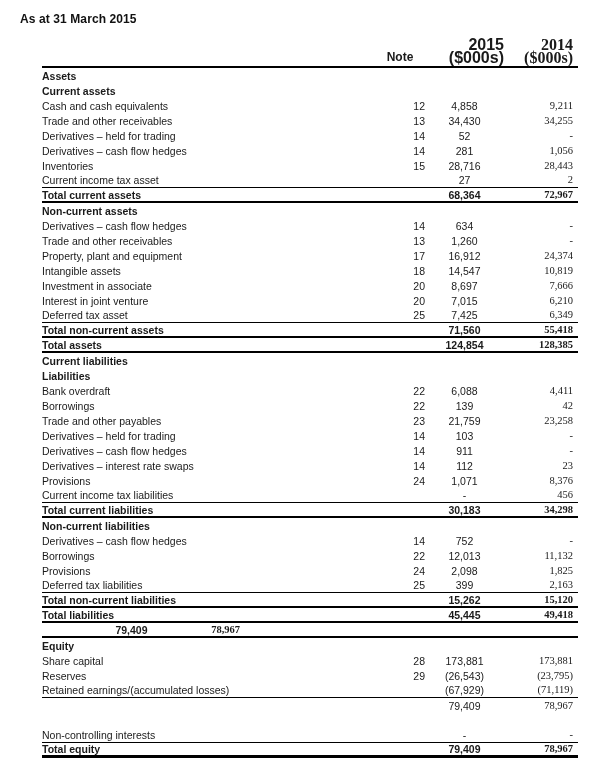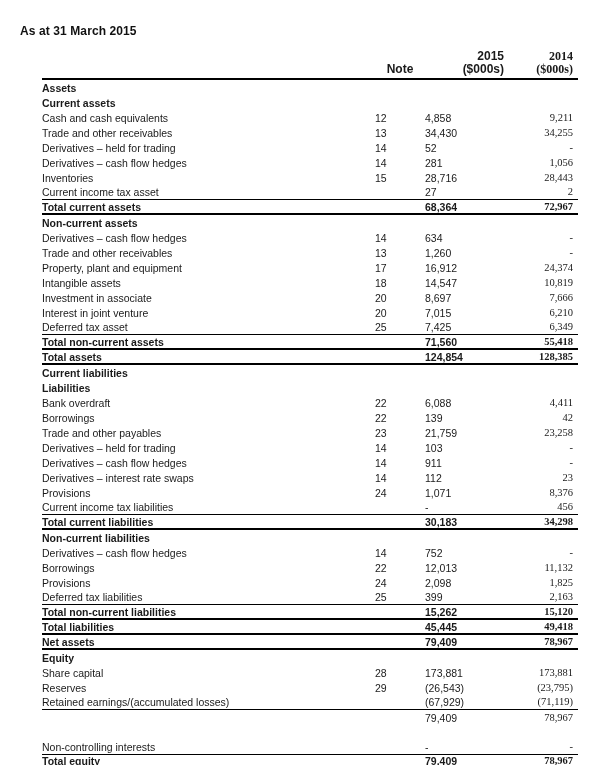--- a/index.html
+++ b/index.html
@@ -7,21 +7,21 @@
   body {
     width: 602px;
     height: 765px;
     font-family: "Liberation Sans", "DejaVu Sans", sans-serif;
     color: #1a1a1a;
     overflow: hidden;
   }
   .page {
     width: 602px;
     height: 587px;
-    padding: 24px 24px 0 20px;
+    padding: 12px 24px 0 20px;
     position: relative;
   }
   .doc-title {
     font-size: 12px;
     font-weight: 700;
     color: #111;
     letter-spacing: 0.1px;
   }
   .fin-table {
     margin-left: 22px;   
@@ -39,36 +39,36 @@
   .hdr-note {
     width: 50px;
     text-align: center;
     font-weight: 700;
     font-size: 12px;
     line-height: 13px;
   }
   .hdr-year {
     text-align: right;
     font-weight: 700;
-    font-size: 12px;
+    font-size: 16px;
     line-height: 13px;
   }
   .hdr-year.y2015 { width: 79px; }
   .hdr-year.y2014 { width: 74px; padding-right: 5px; font-family: Liberation Serif, serif; }
   
   .row {
     display: flex;
     align-items: center;
     height: 15px;
     font-size: 10.5px;
     line-height: 14px;
   }
   .row .c-label { flex: 1; text-align: left; white-space: nowrap; overflow: hidden; }
-  .row .c-note  { width: 50px; text-align: left; }
-  .row .c-v2015 { width: 79px; text-align: left; }
+  .row .c-note  { width: 50px; text-align: right; }
+  .row .c-v2015 { width: 79px; text-align: center; }
   .row .c-v2014 { width: 74px; text-align: right; padding-right: 5px; font-family: Liberation Serif, serif; }
   .row.section .c-label { font-weight: 700; }
   .row.total .c-label,
   .row.total .c-v2015,
   .row.total .c-v2014 { font-weight: 700; }
   .row.rule-thin  { border-bottom: 1px solid #000; }
   .row.rule-thick { border-bottom: 2px solid #000; }
   .row.rule-final { border-bottom: 3px solid #000; }
 </style>
 </head>
@@ -307,21 +307,20 @@
           <div class="cell c-v2015">15,262</div>
           <div class="cell c-v2014">15,120</div>
         </div>
         <div class="row total rule-thick">
           <div class="cell c-label">Total liabilities</div>
           <div class="cell c-note"></div>
           <div class="cell c-v2015">45,445</div>
           <div class="cell c-v2014">49,418</div>
         </div>
         <div class="row total rule-thick">
-          <div class="cell c-label">Net assets</div>
           <div class="cell c-note"></div>
           <div class="cell c-v2015">79,409</div>
           <div class="cell c-v2014">78,967</div>
         </div>
         <div class="row section rule-none">
           <div class="cell c-label">Equity</div>
           <div class="cell c-note"></div>
           <div class="cell c-v2015"></div>
           <div class="cell c-v2014"></div>
         </div>

